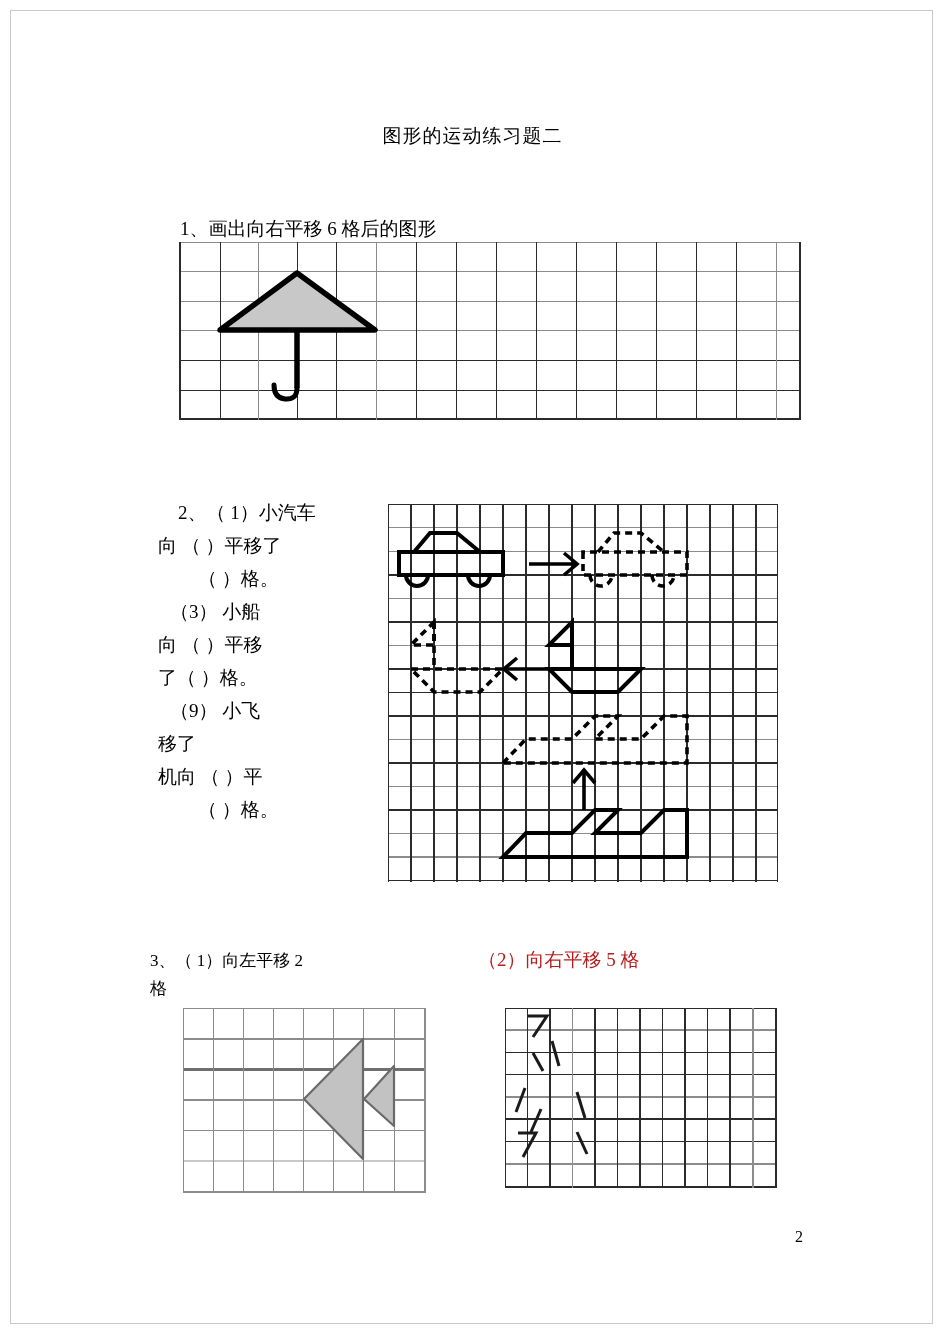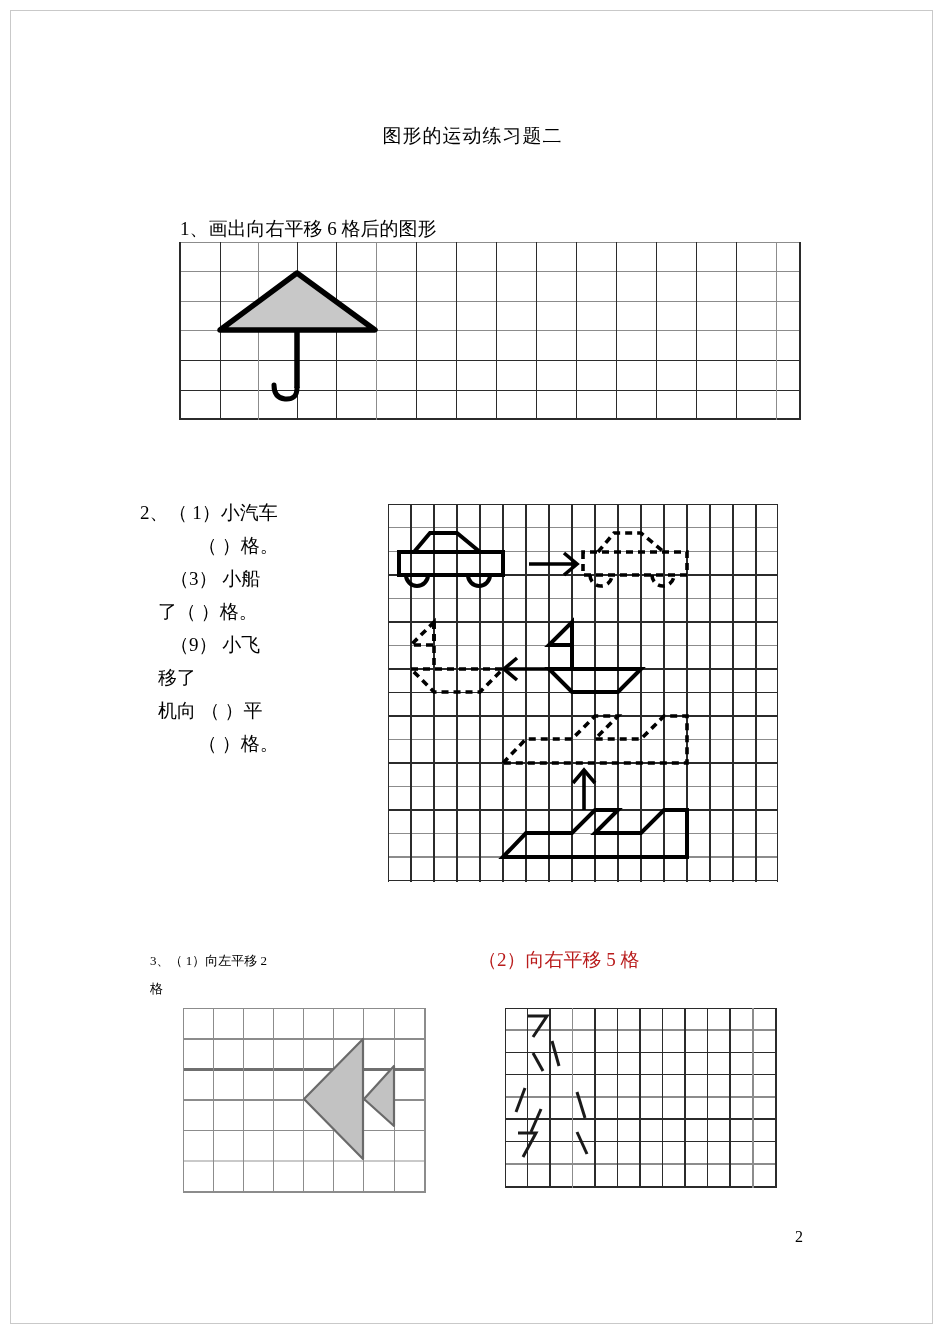--- a/index.html
+++ b/index.html
@@ -37,41 +37,41 @@
     left:180px;top:183px;
     font-size:19px;
     color:#000;
     white-space:nowrap;
     margin-top:33px;
   }
   .q3-left-text{
     position:absolute;
     left:150px;top:947px;
     width:300px;
-    font-size:13px;
+    font-size:17px;
     line-height:28px;
     color:#000;
   }
   .q3-right-text{
     position:absolute;
     left:478px;top:947px;
     font-size:19px;
     color:#b91c1c;
     white-space:nowrap;
   }
   .q2-textblock{
     position:absolute;
     left:140px;top:496px;
     width:230px;
     font-size:19px;
     line-height:33px;
     color:#000;
   }
   .q2-textblock div{white-space:nowrap;}
-  .tl{text-align:left;}
+  .tl{text-align:left;margin-left:38px;}
   .ind1{padding-left:18px;}
   .ind2{padding-left:58px;}
   .ind3{padding-left:30px;}
 
   .pageno{
     position:absolute;
     left:795px;top:1228px;
     font-size:16px;
     font-family:"Liberation Serif", serif;
     color:#000;
@@ -125,22 +125,24 @@
       <g>
         <polygon points="118,31 196,88 41,88" fill="#c8c8c8" stroke="#000000" stroke-width="5.5" stroke-linejoin="round"></polygon>
         <line x1="118" y1="88" x2="118" y2="146" stroke="#000000" stroke-width="5.5"></line>
         <path d="M118 146 Q118 158 106 157 Q95 156 95 143" fill="none" stroke="#000000" stroke-width="5" stroke-linecap="round"></path>
       </g>
     </svg>
   </div>
 
   <div class="q2-textblock">
     <div class="tl">2、（ 1）小汽车</div>
+    <div class="ind1">向 （ ）平移了</div>
     <div class="ind2">（ ）格。</div>
     <div class="ind3">（3） 小船</div>
+    <div class="ind1">向 （ ）平移</div>
     <div class="ind1">了（ ）格。</div>
     <div class="ind3">（9） 小飞</div>
     <div class="ind1">移了</div>
     <div class="ind1">机向 （ ）平</div>
     <div class="ind2">（ ）格。</div>
   </div>
 
   <div class="figure" style="left:388px;top:504px;">
     <svg width="390" height="378" viewBox="0 0 390 378" xmlns="http://www.w3.org/2000/svg">
       <defs>

